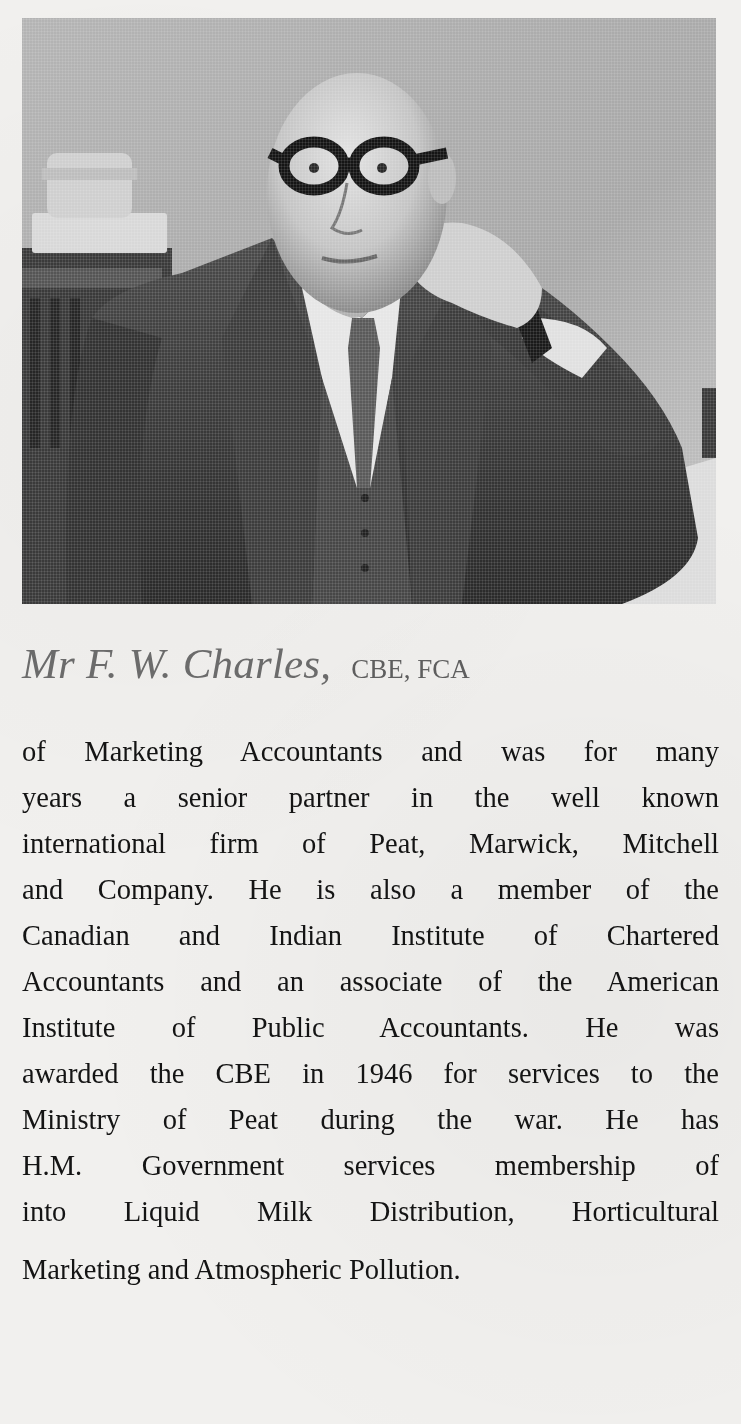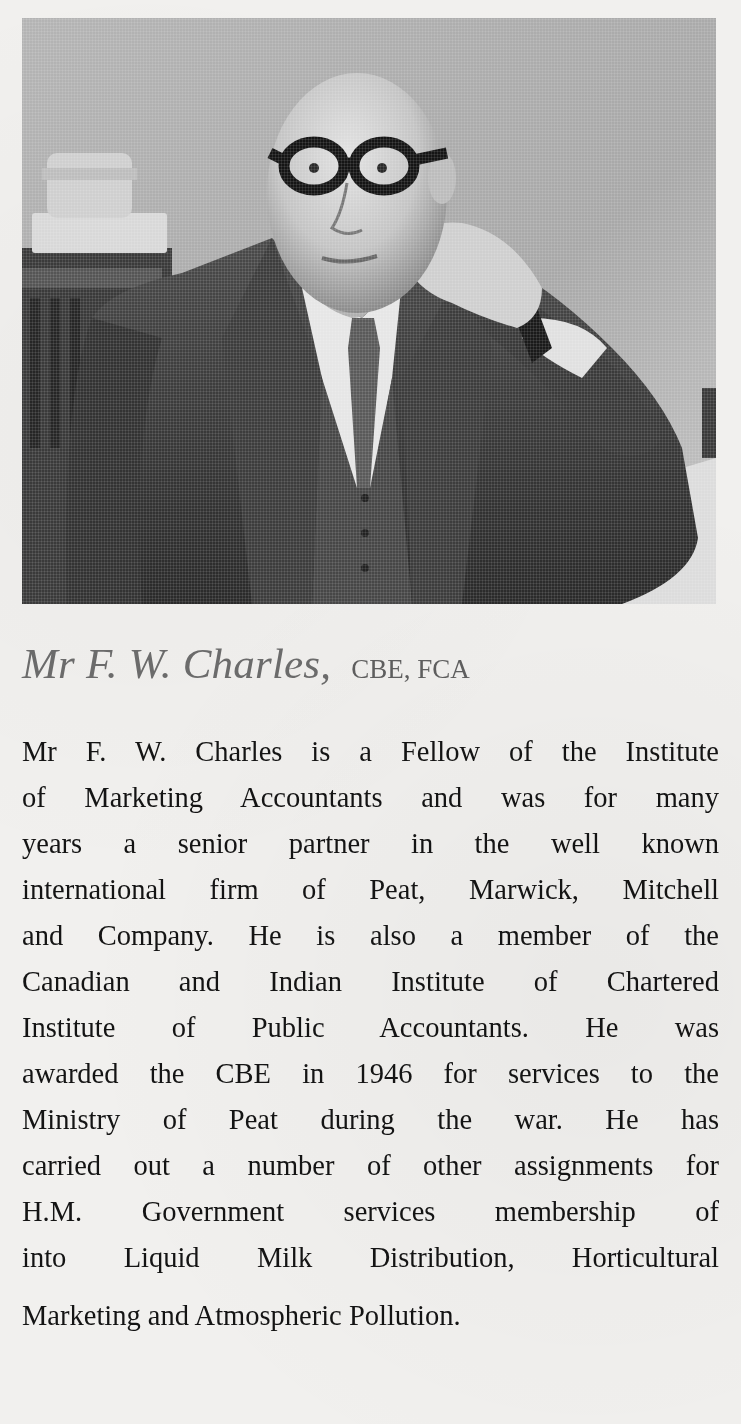--- a/index.html
+++ b/index.html
@@ -175,28 +175,27 @@
     </svg>
     <div class="halftone"></div>
   </div>
 
   <div class="heading">
     <span class="name">Mr F. W. Charles,</span>
     <span class="honours">CBE, FCA</span>
   </div>
 
   <p class="bio">
-    <span class="line">Mr F. W. Charles is a Fellow of the Institute</span>
     <span class="line">of Marketing Accountants and was for many</span>
     <span class="line">years a senior partner in the well known</span>
     <span class="line">international firm of Peat, Marwick, Mitchell</span>
     <span class="line">and Company. He is also a member of the</span>
     <span class="line">Canadian and Indian Institute of Chartered</span>
+    <span class="line">Accountants and an associate of the American</span>
     <span class="line">Institute of Public Accountants. He was</span>
     <span class="line">awarded the CBE in 1946 for services to the</span>
     <span class="line">Ministry of Peat during the war. He has</span>
-    <span class="line">carried out a number of other assignments for</span>
     <span class="line">H.M. Government services membership of</span>
     <span class="line">into Liquid Milk Distribution, Horticultural</span>
     <span class="line last">Marketing and Atmospheric Pollution.</span>
   </p>
 
 </div>
 
 </body></html>

